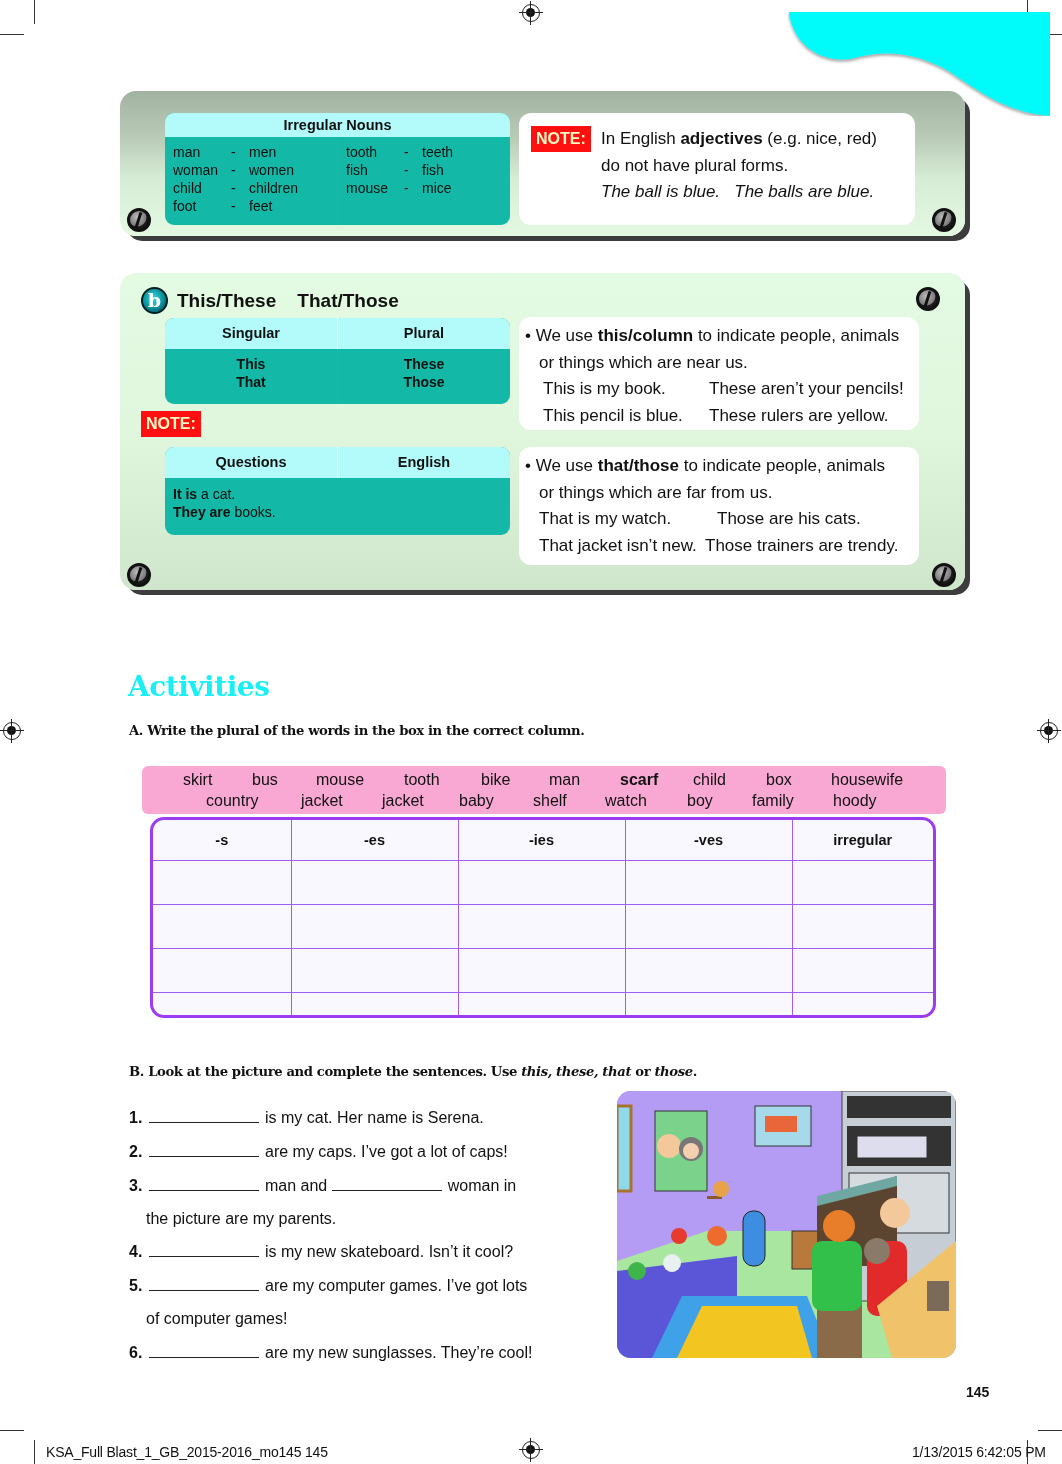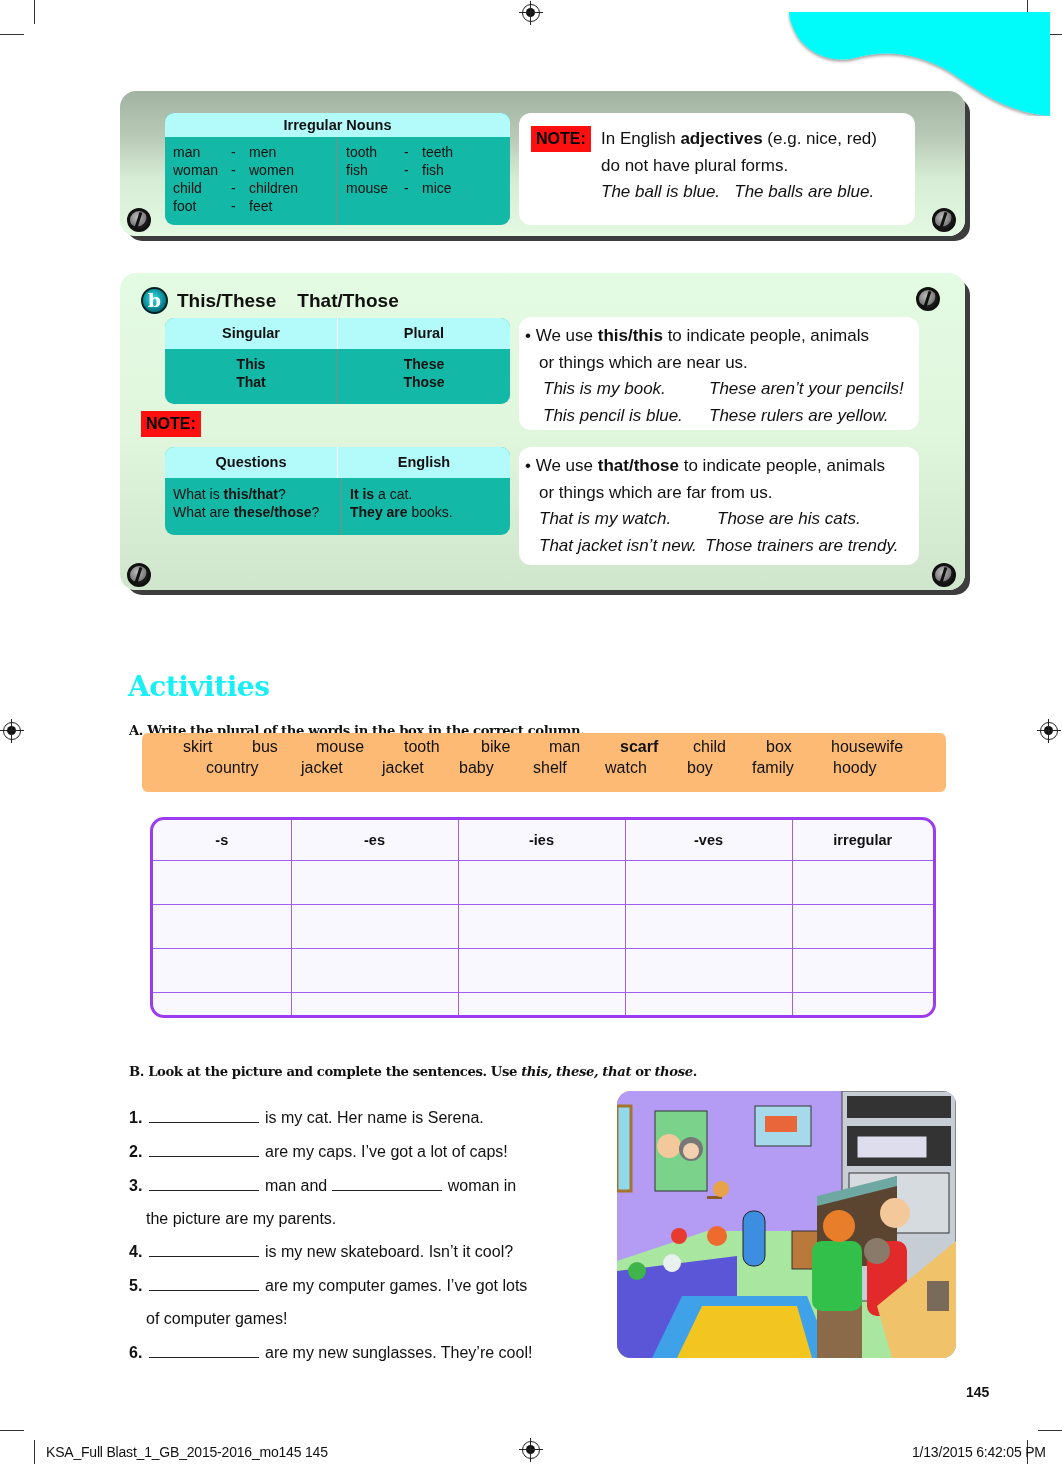--- a/index.html
+++ b/index.html
@@ -33,35 +33,35 @@
   .tbl .col { flex: 1; padding: 6px 8px; font-size: 14px; line-height: 18px; }
   .tbl .col + .col { border-left: 1.5px solid #888; }
   .tbl .hdrs { display: flex; }
   .tbl .hdrs div { flex: 1; background: #b3fbfb; font-weight: bold; font-size: 14.5px; text-align: center; height: 31px; line-height: 31px; }
   .tbl .hdrs div + div { border-left: 1.5px solid #fff; }
   .noun-row { display: flex; }
   .noun-row span:nth-child(1) { width: 58px; }
   .noun-row span:nth-child(2) { width: 18px; }
 
   .note-box { position: absolute; background: #fff; border-radius: 12px; font-size: 17px; line-height: 26.5px; }
-  .note-tag { background: #ff1010; color: #000000; font-weight: bold; font-size: 16px; padding: 1px 5px; display: inline-block; line-height: 24px; }
+  .note-tag { background: #ff1010; color: #fef9c3; font-weight: bold; font-size: 16px; padding: 1px 5px; display: inline-block; line-height: 24px; }
 
   .title-b { position: absolute; font-weight: bold; font-size: 19px; }
   .badge-b { position: absolute; width: 27px; height: 27px; border-radius: 50%;
     background: radial-gradient(circle at 45% 40%, #35dede 0%, #0a8d9a 55%, #063c44 100%); border: 2px solid #022; color: #fff; font-weight: bold; font-size: 19px; text-align: center; line-height: 22px; font-family: "DejaVu Serif", serif; }
 
   .bullet-box { position: absolute; background: #fff; border-radius: 12px; font-size: 17px; line-height: 26.5px; padding: 6px 8px 0 6px; }
-  .bullet-box .ex { font-style: italic; display: flex; }
+  .bullet-box .ex { display: flex; }
   .bullet-box .ex span:first-child { width: 166px; }
 
   .activities { position: absolute; left: 128px; top: 670px; font-family: "DejaVu Serif", serif; font-weight: bold; font-size: 28px; color: #19f0f5; letter-spacing: -0.5px; }
   .instr { position: absolute; left: 129px; font-family: "DejaVu Serif", serif; font-weight: bold; font-size: 13.2px; letter-spacing: -0.4px; }
   .instr i { font-style: italic; }
 
-  .wordbox { position: absolute; left: 142px; top: 733px; width: 804px; height: 59px; background: #fdba74; border-radius: 6px; font-size: 16px; }
+  .wordbox { position: absolute; left: 142px; top: 766px; width: 804px; height: 48px; background: #f9a8d4; border-radius: 6px; font-size: 16px; }
 
   .plural-tbl { position: absolute; left: 150px; top: 817px; width: 786px; height: 201px; border: 3.5px solid #9b3cf0; border-radius: 14px; overflow: hidden; background: #faf8ff; }
   .plural-tbl table { width: 100%; height: 100%; border-collapse: collapse; }
   .plural-tbl td { border: 1.5px solid #a15ef2; text-align: center; font-weight: bold; font-size: 14.5px; }
   .plural-tbl tr:first-child td { border-top: none; }
   .plural-tbl tr:last-child td { border-bottom: none; }
   .plural-tbl td:first-child { border-left: none; }
   .plural-tbl td:last-child { border-right: none; }
 
   .sentences { position: absolute; left: 129px; top: 1103px; font-size: 16px; }
@@ -195,33 +195,29 @@
 </div>
 
 <span class="note-tag" style="position:absolute;left:141px;top:411px;">NOTE:</span>
 
 <div class="tbl" style="left:165px;top:447px;width:345px;height:88px;">
   <div class="hdrs">
     <div>Questions</div>
     <div>English</div>
   </div>
   <div class="cols" style="height:57px;">
-    <div class="col" style="padding-top:7px;flex:0 0 176px;">
-      <div><span>What is </span><b>this/that</b><span>?</span></div>
-      <div><span>What are </span><b>these/those</b><span>?</span></div>
-    </div>
     <div class="col" style="padding-top:7px;">
       <div><b>It is</b><span> a cat.</span></div>
       <div><b>They are</b><span> books.</span></div>
     </div>
   </div>
 </div>
 
 <div class="bullet-box" style="left:519px;top:317px;width:400px;height:113px;">
-  <div>• <span>We use </span><b>this/this</b><span> to indicate people, animals</span></div>
+  <div>• <span>We use </span><b>this/column</b><span> to indicate people, animals</span></div>
   <div style="padding-left:14px;">or things which are near us.</div>
   <div class="ex" style="padding-left:18px;">
       <span>This is my book.</span>
       <span>These aren’t your pencils!</span>
     </div>
   <div class="ex" style="padding-left:18px;">
       <span>This pencil is blue.</span>
       <span>These rulers are yellow.</span>
     </div>
 </div>

